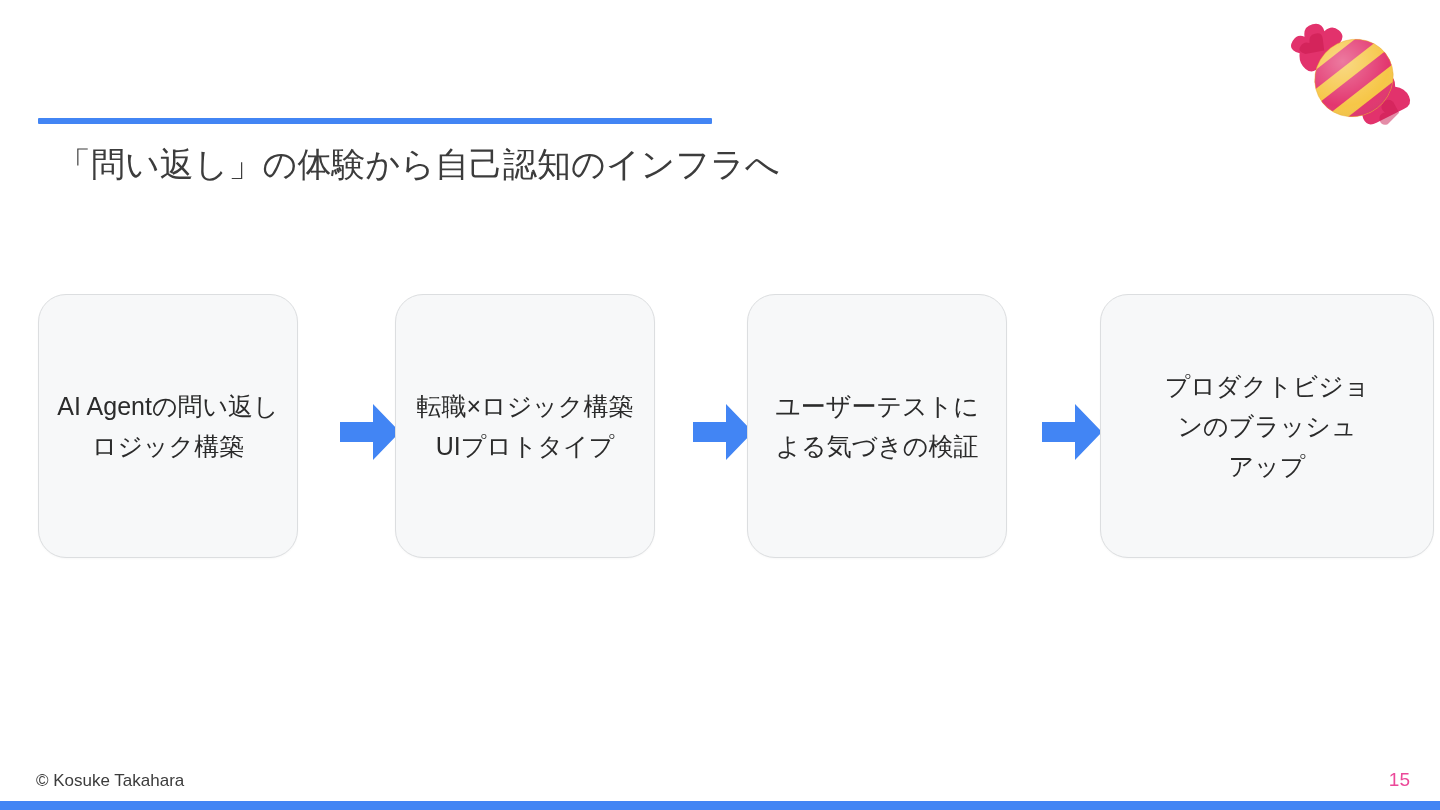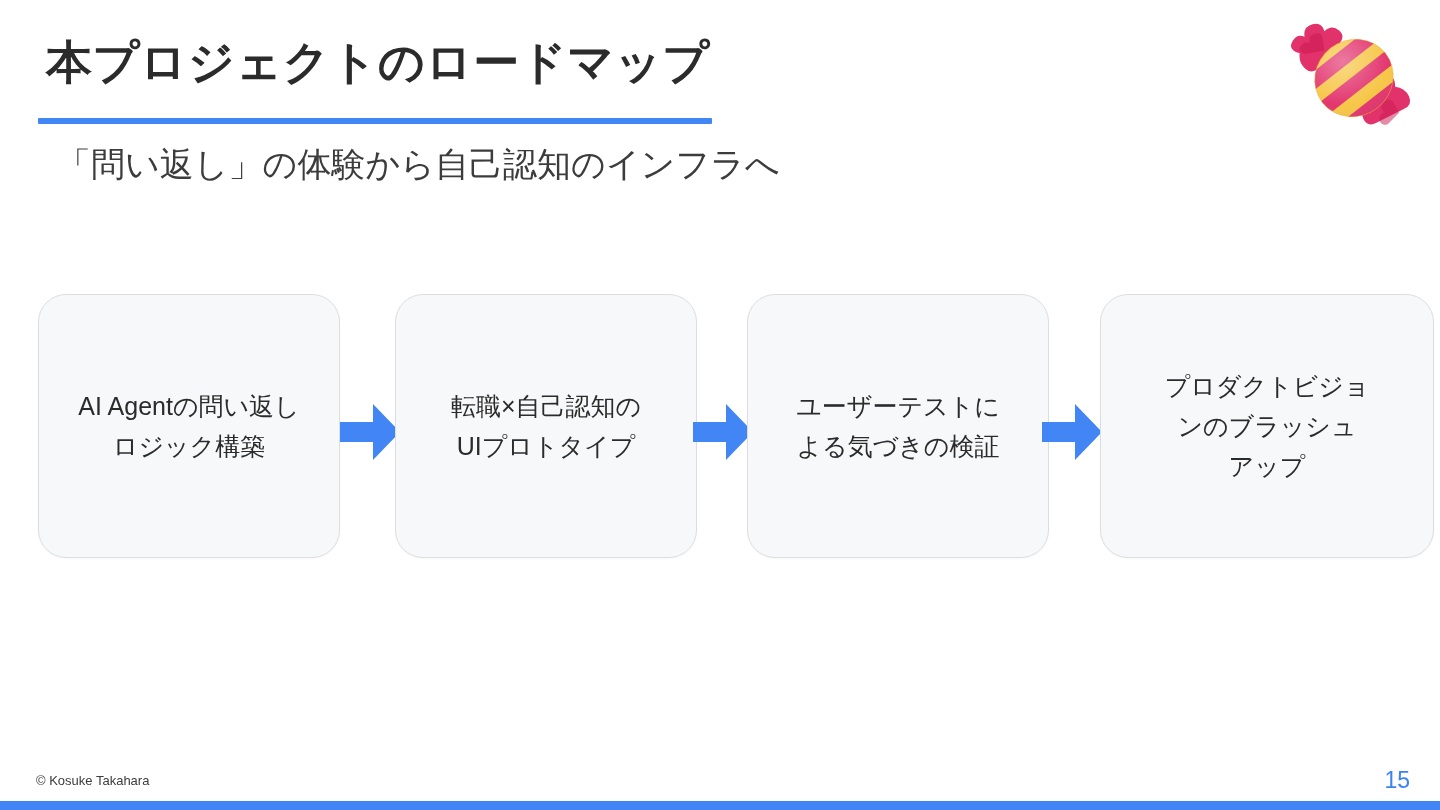--- a/index.html
+++ b/index.html
@@ -70,21 +70,21 @@
   .flow {
     position: absolute;
     left: 38px;
     top: 294px;
     width: 1364px;
     height: 264px;
   }
   .step-box {
     position: absolute;
     top: 0;
-    width: 302px;
+    width: 260px;
     height: 264px;
     background: #f7f8f9;
     border: 1px solid #dcdee0;
     border-radius: 28px;
     box-sizing: border-box;
     display: flex;
     align-items: center;
     justify-content: center;
     box-shadow: 0 1px 2px rgba(0,0,0,0.03);
   }
@@ -111,49 +111,48 @@
   .arrow svg { display: block; width: 100%; height: 100%; }
   .arrow-1 { left: 302px; }
   .arrow-2 { left: 655px; }
   .arrow-3 { left: 1004px; }
 
   
   .footer-copyright {
     position: absolute;
     left: 36px;
     top: 770px;
-    font-size: 13px;
+    font-size: 17px;
     line-height: 22px;
     color: #3c3c3c;
     white-space: nowrap;
   }
   .page-number {
     position: absolute;
     right: 30px;
     top: 768px;
-    font-size: 23px;
+    font-size: 19px;
     line-height: 24px;
-    color: #3b82f6;
+    color: #ec4899;
     text-align: right;
   }
   .footer-bar {
     position: absolute;
     left: 0;
     bottom: 0;
     width: 1440px;
     height: 9px;
     background: #4285f4;
   }
 </style>
 </head>
 <body>
 
 <div class="slide">
 
-  <div class="slide-title">本プロジェクトのロードマップ</div>
 
   <div class="title-rule"></div>
 
   <div class="slide-subtitle">「問い返し」の体験から自己認知のインフラへ</div>
 
   <div class="logo">
     <svg viewBox="0 0 128 124" xmlns="http://www.w3.org/2000/svg" aria-hidden="true">
       <defs>
         <clipPath id="candyBody">
           <ellipse cx="64" cy="62" rx="40" ry="38" transform="rotate(-38 64 62)"></ellipse>
@@ -196,21 +195,21 @@
 ロジック構築</div>
     </div>
 
     <div class="arrow arrow-1">
       <svg viewBox="0 0 60 60" xmlns="http://www.w3.org/2000/svg" aria-hidden="true">
         <path d="M0 20 L33 20 L33 2 L60 30 L33 58 L33 40 L0 40 Z" fill="#4285f4"></path>
       </svg>
     </div>
 
     <div class="step-box step-2">
-      <div class="step-label">転職×自己認知の
+      <div class="step-label">転職×ロジック構築
 UIプロトタイプ</div>
     </div>
 
     <div class="arrow arrow-2">
       <svg viewBox="0 0 60 60" xmlns="http://www.w3.org/2000/svg" aria-hidden="true">
         <path d="M0 20 L33 20 L33 2 L60 30 L33 58 L33 40 L0 40 Z" fill="#4285f4"></path>
       </svg>
     </div>
 
     <div class="step-box step-3">

